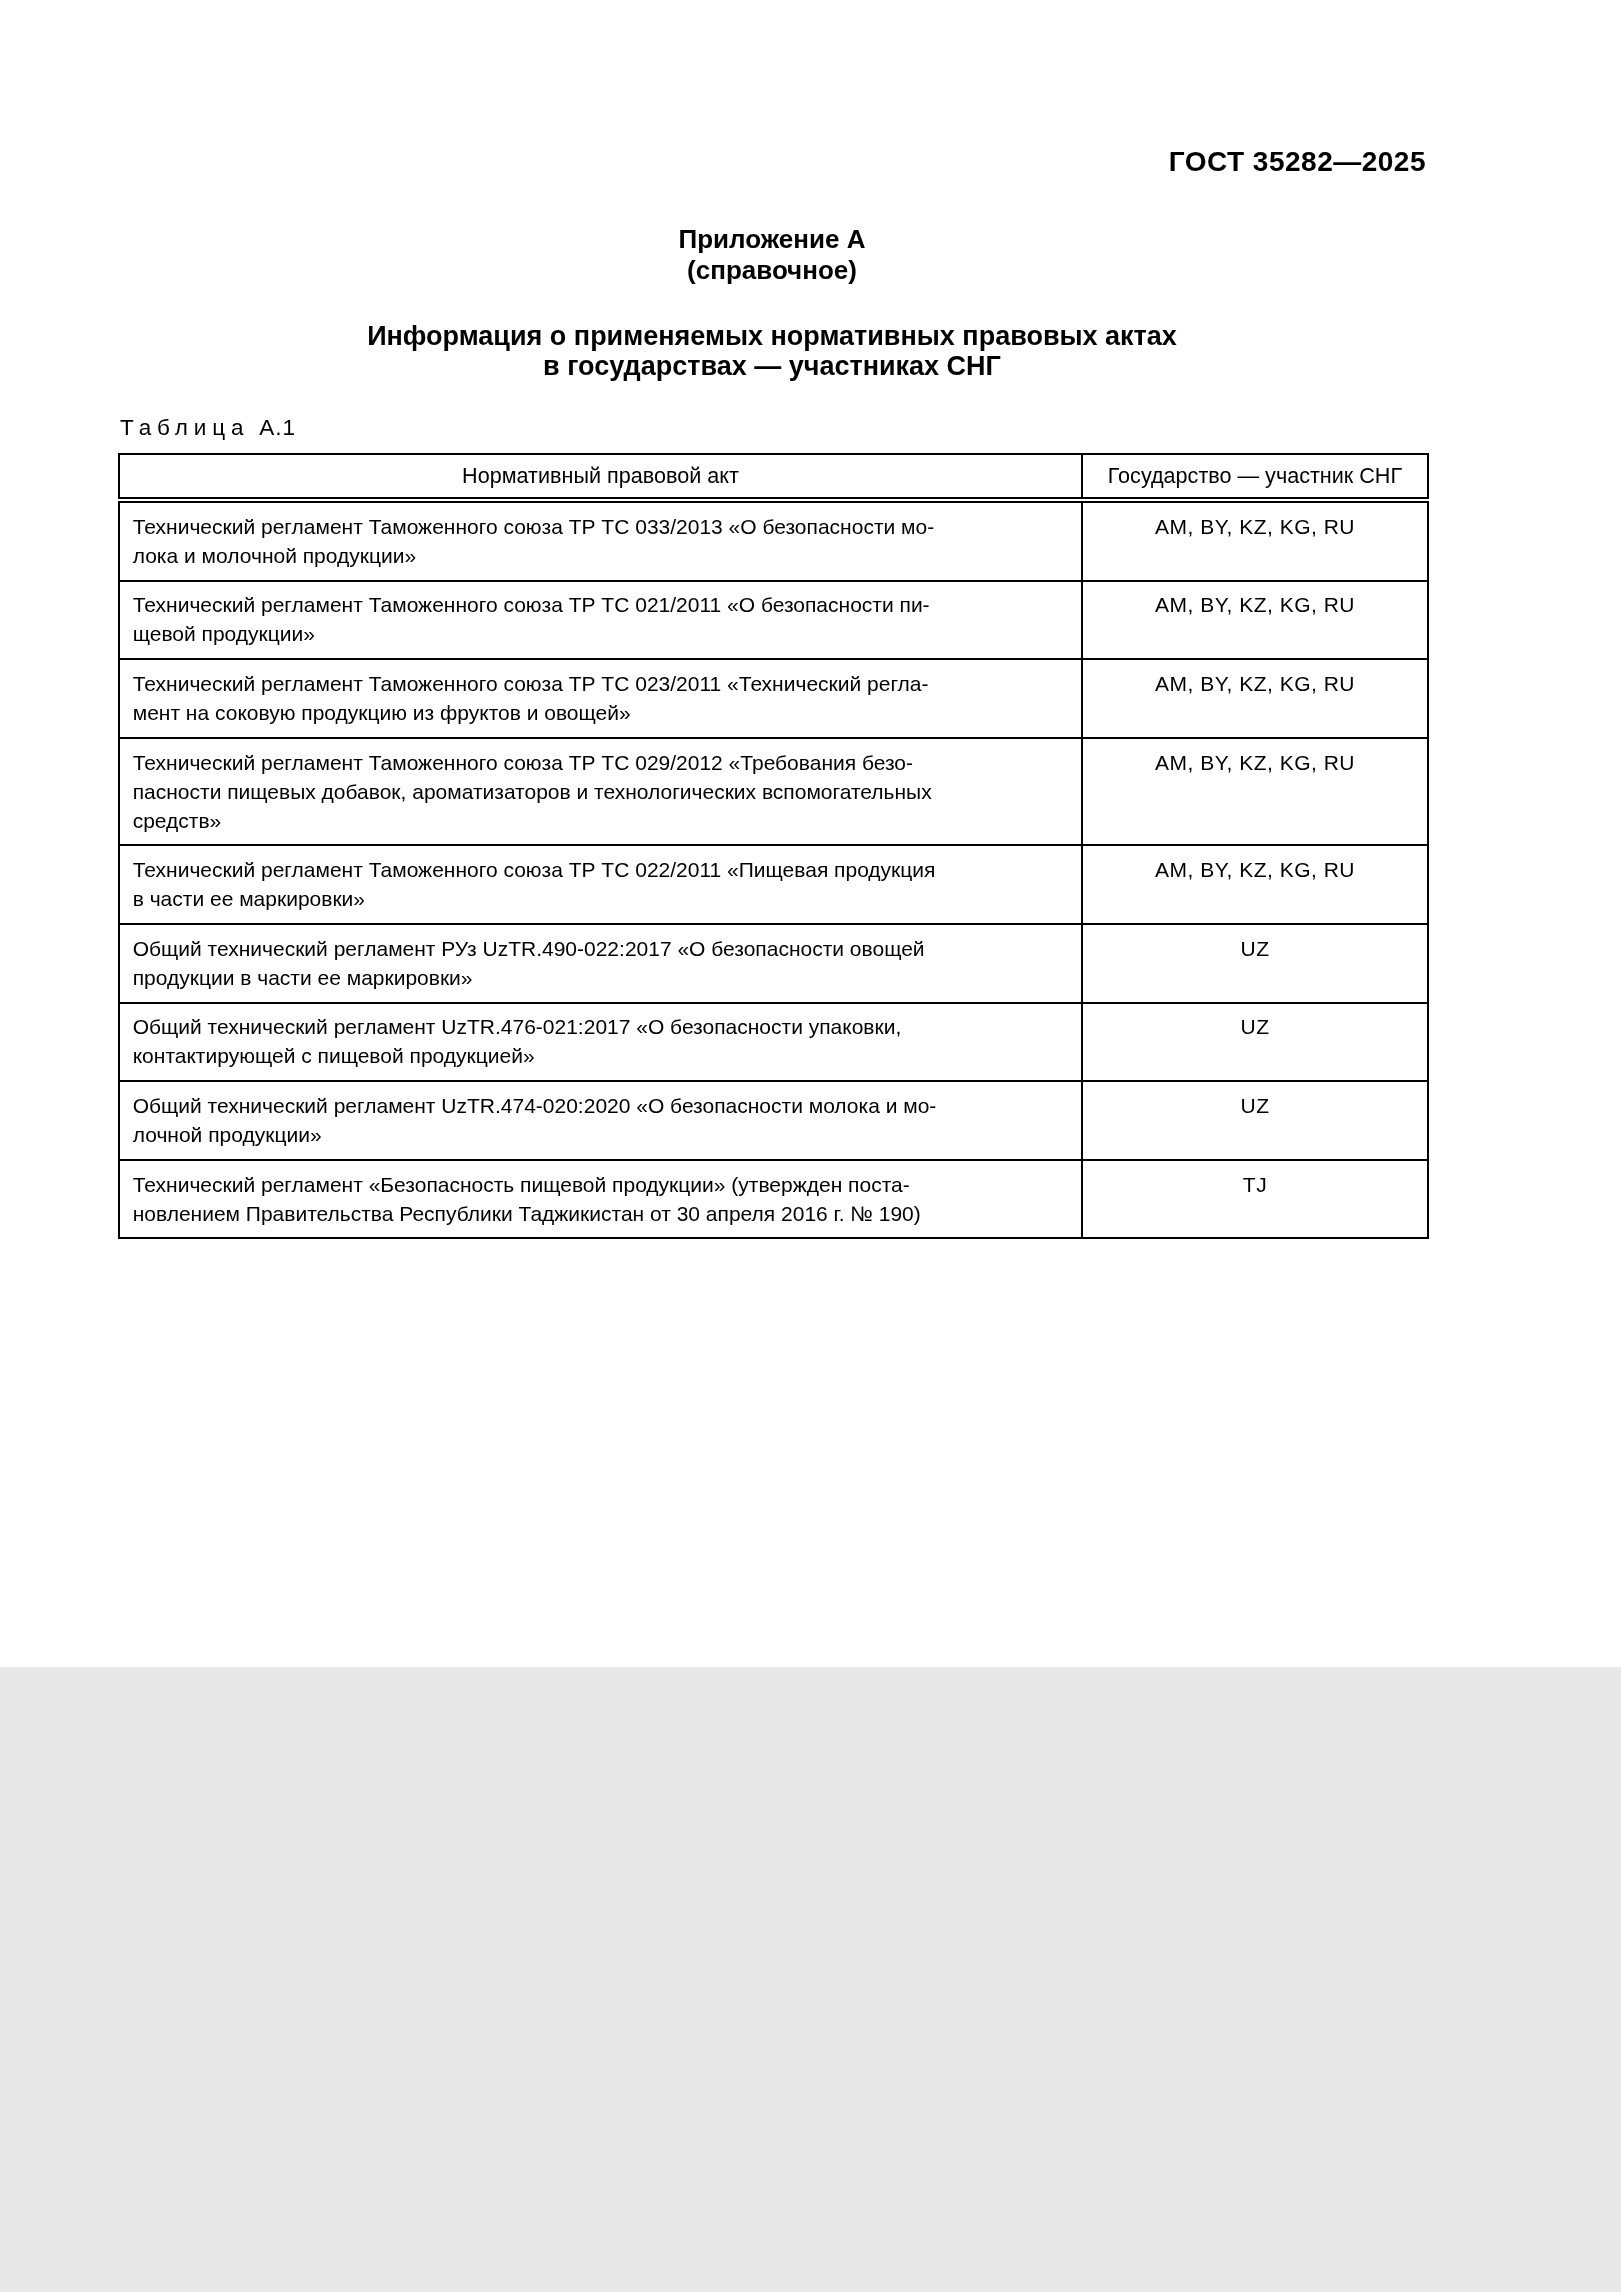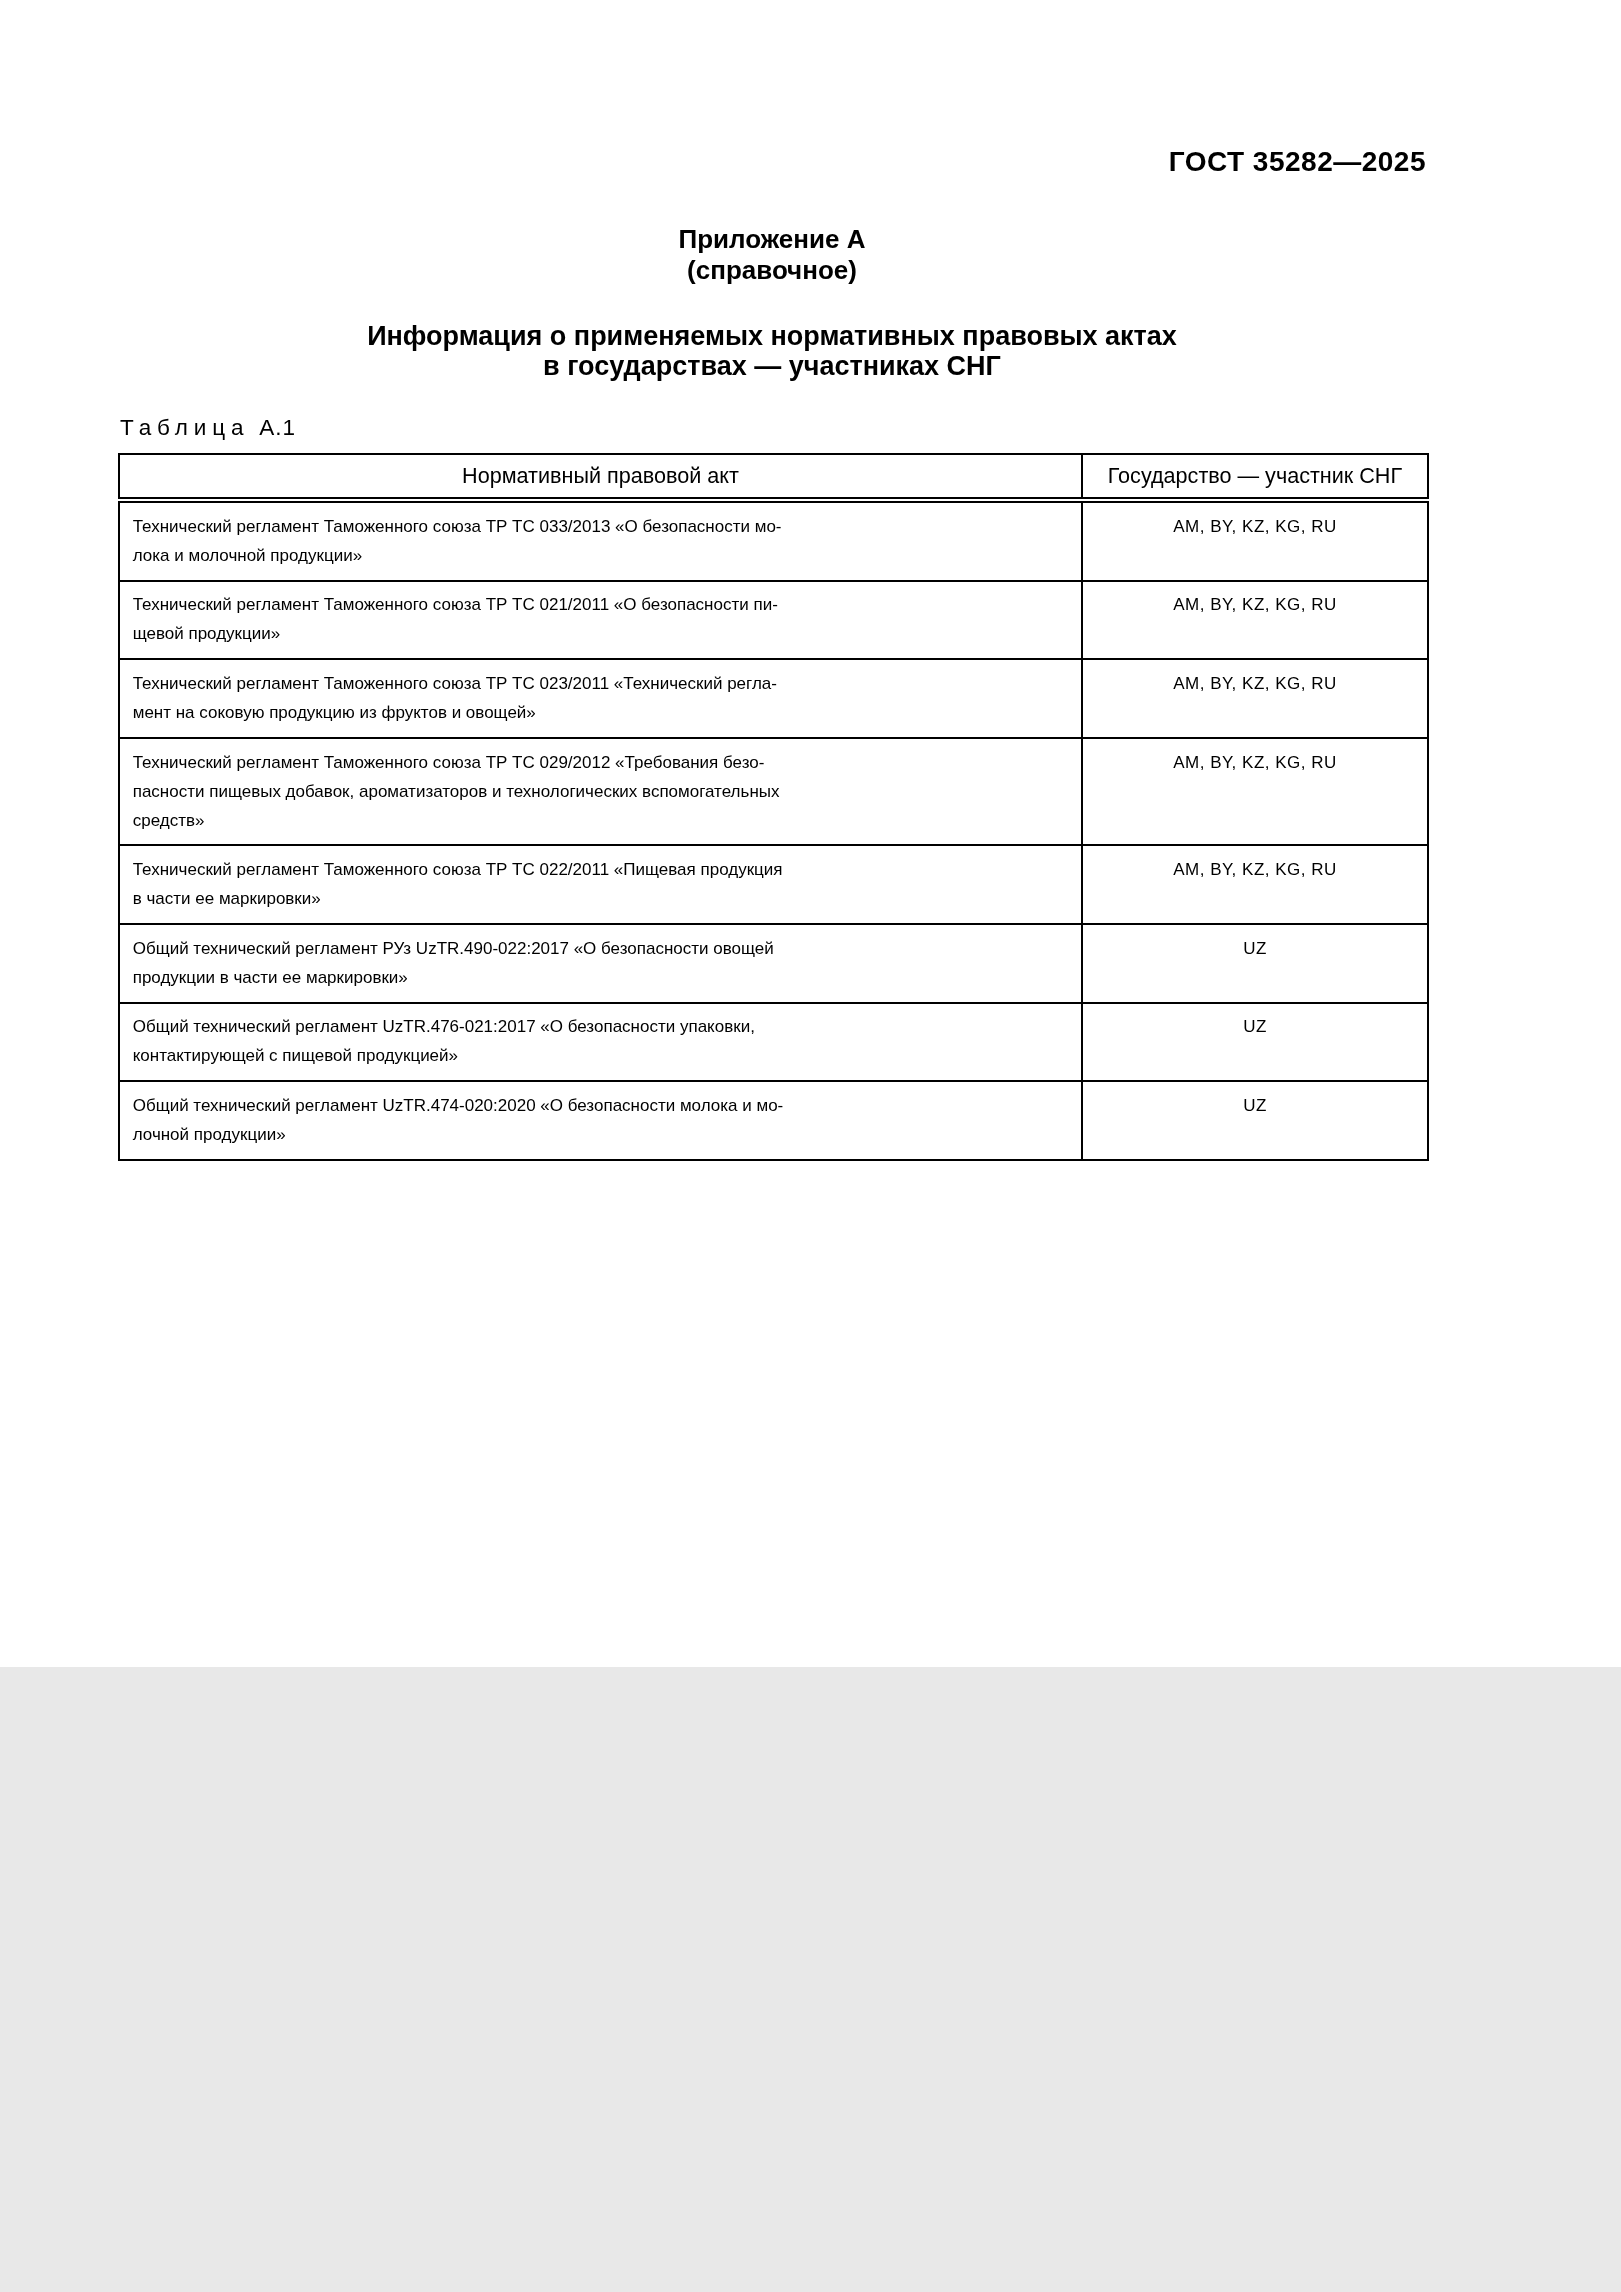--- a/index.html
+++ b/index.html
@@ -65,21 +65,21 @@
   table.acts th {
     border-bottom: 6.9px double #000;
     font-weight: normal;
     font-size: 21.6px;
     line-height: 23.5px;
     padding: 8.8px 5.9px 9.8px 5.9px;
     text-align: center;
     vertical-align: middle;
   }
   table.acts td {
-    font-size: 17px;
+    font-size: 21px;
     line-height: 29px;
     vertical-align: top;
     margin-left: 41px;
   }
   td.act-cell {
     padding: 8.8px 9.8px 9.8px 12.7px;
     white-space: pre-line;
     text-align: left;
   }
   td.states-cell {
@@ -169,19 +169,24 @@
 контактирующей с пищевой продукцией»</td>
       <td class="states-cell">UZ</td>
     </tr>
 
     <tr>
       <td class="act-cell">Общий технический регламент UzTR.474-020:2020 «О безопасности молока и мо-
 лочной продукции»</td>
       <td class="states-cell">UZ</td>
     </tr>
 
+    <tr>
+      <td class="act-cell">Технический регламент «Безопасность пищевой продукции» (утвержден поста-
+новлением Правительства Республики Таджикистан от 30 апреля 2016 г. № 190)</td>
+      <td class="states-cell">TJ</td>
+    </tr>
   </tbody>
   </table>
 
   <div class="page-number">17</div>
 
 </div>
 
 
 </body></html>

